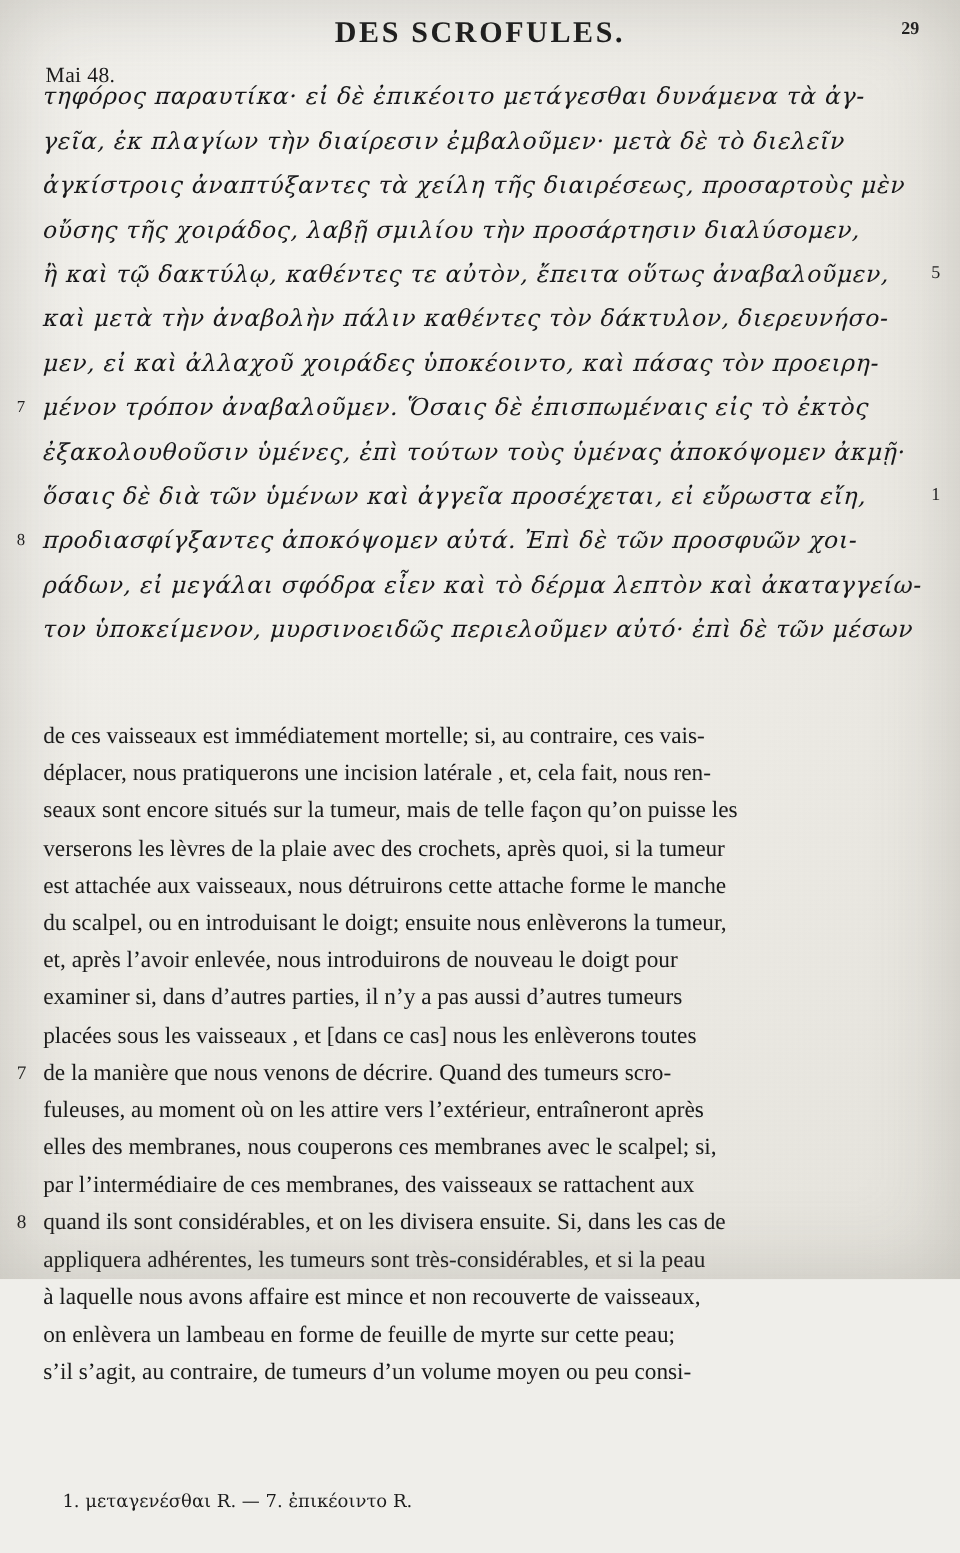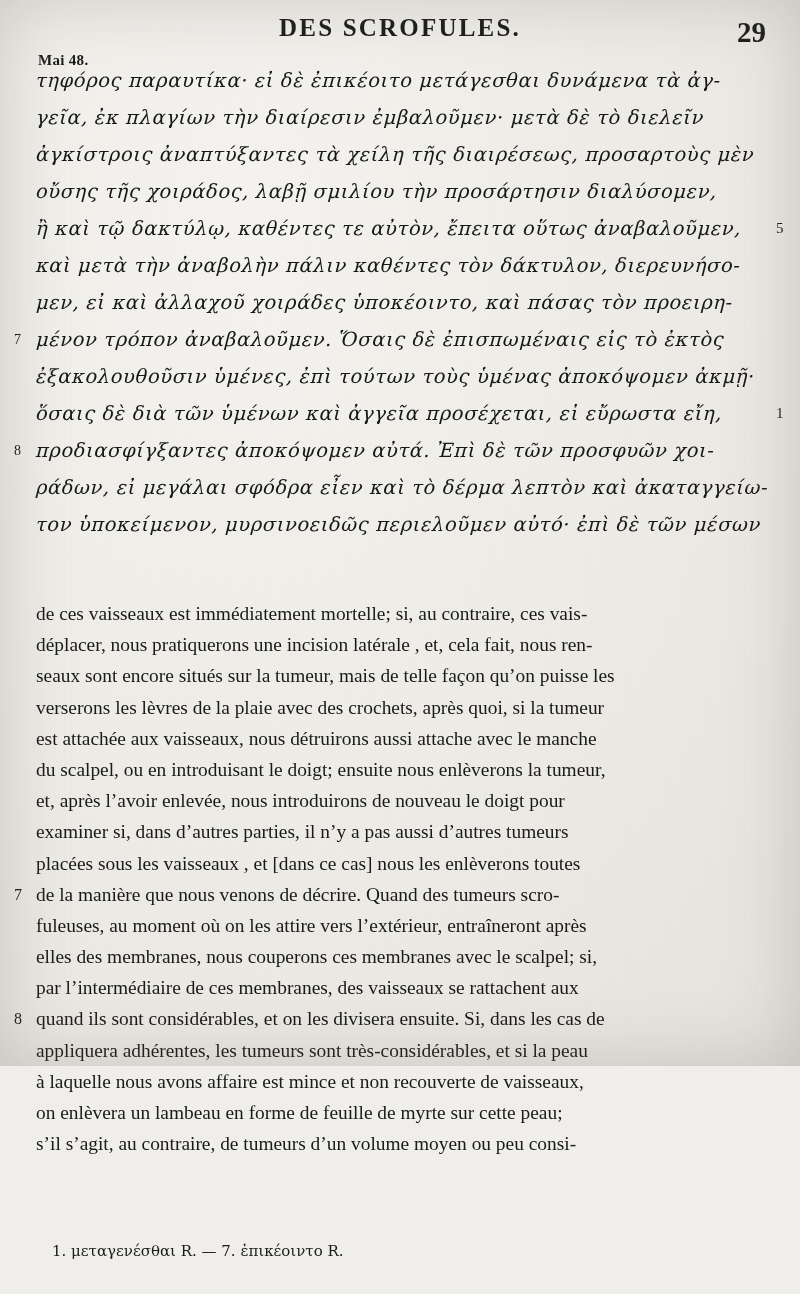--- a/index.html
+++ b/index.html
@@ -48,30 +48,30 @@
     text-align: center;
     font-size: 25px;
     letter-spacing: 2.2px;
     font-weight: 700;
     font-family: "Liberation Serif", serif;
   }
   .page-number {
     position: absolute;
     right: 34px;
     top: 8px;
-    font-size: 29px;
+    font-size: 15px;
     font-weight: 700;
   }
 
   .date-note {
     position: absolute;
     left: 38px;
     top: 52px;
-    font-size: 15px;
-    font-weight: 700;
+    font-size: 18px;
+    font-weight: 400;
     letter-spacing: .3px;
   }
 
   
   .greek-block {
     position: absolute;
     left: 36px;
     top: 62px;
     width: 700px;
   }
@@ -264,21 +264,21 @@
     <div class="fr-line">
       <span class="lineno-left"></span>
       <span>seaux sont encore situés sur la tumeur, mais de telle façon qu’on puisse les</span>
     </div>
     <div class="fr-line">
       <span class="lineno-left"></span>
       <span>verserons les lèvres de la plaie avec des crochets, après quoi, si la tumeur</span>
     </div>
     <div class="fr-line">
       <span class="lineno-left"></span>
-      <span>est attachée aux vaisseaux, nous détruirons aussi attache avec le manche</span>
+      <span>est attachée aux vaisseaux, nous détruirons cette attache forme le manche</span>
     </div>
     <div class="fr-line">
       <span class="lineno-left"></span>
       <span>du scalpel, ou en introduisant le doigt; ensuite nous enlèverons la tumeur,</span>
     </div>
     <div class="fr-line">
       <span class="lineno-left"></span>
       <span>et, après l’avoir enlevée, nous introduirons de nouveau le doigt pour</span>
     </div>
     <div class="fr-line">

